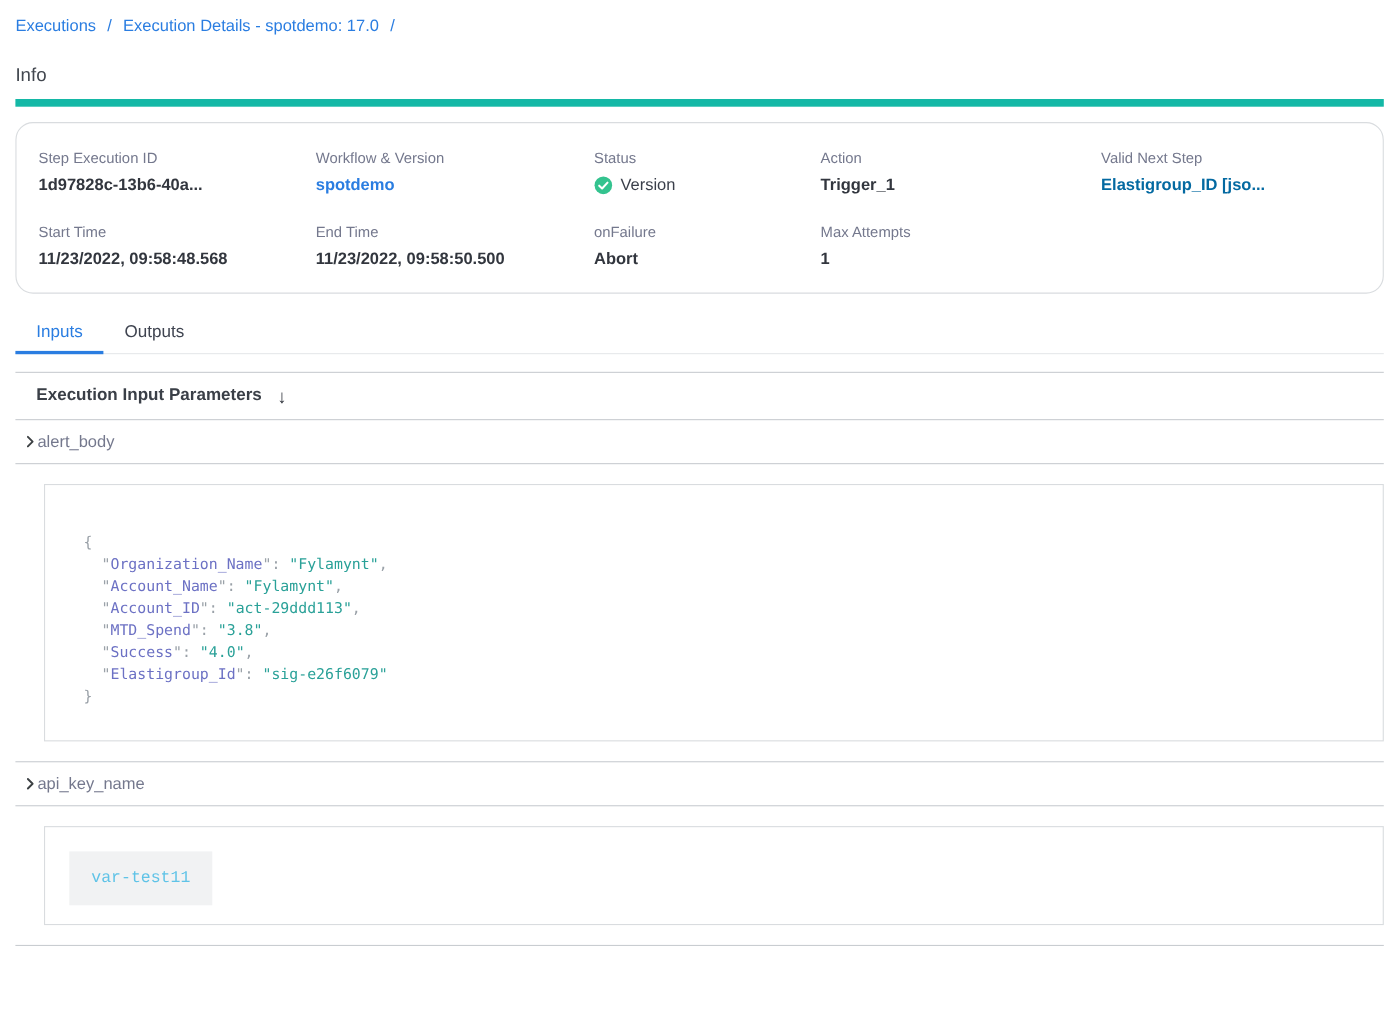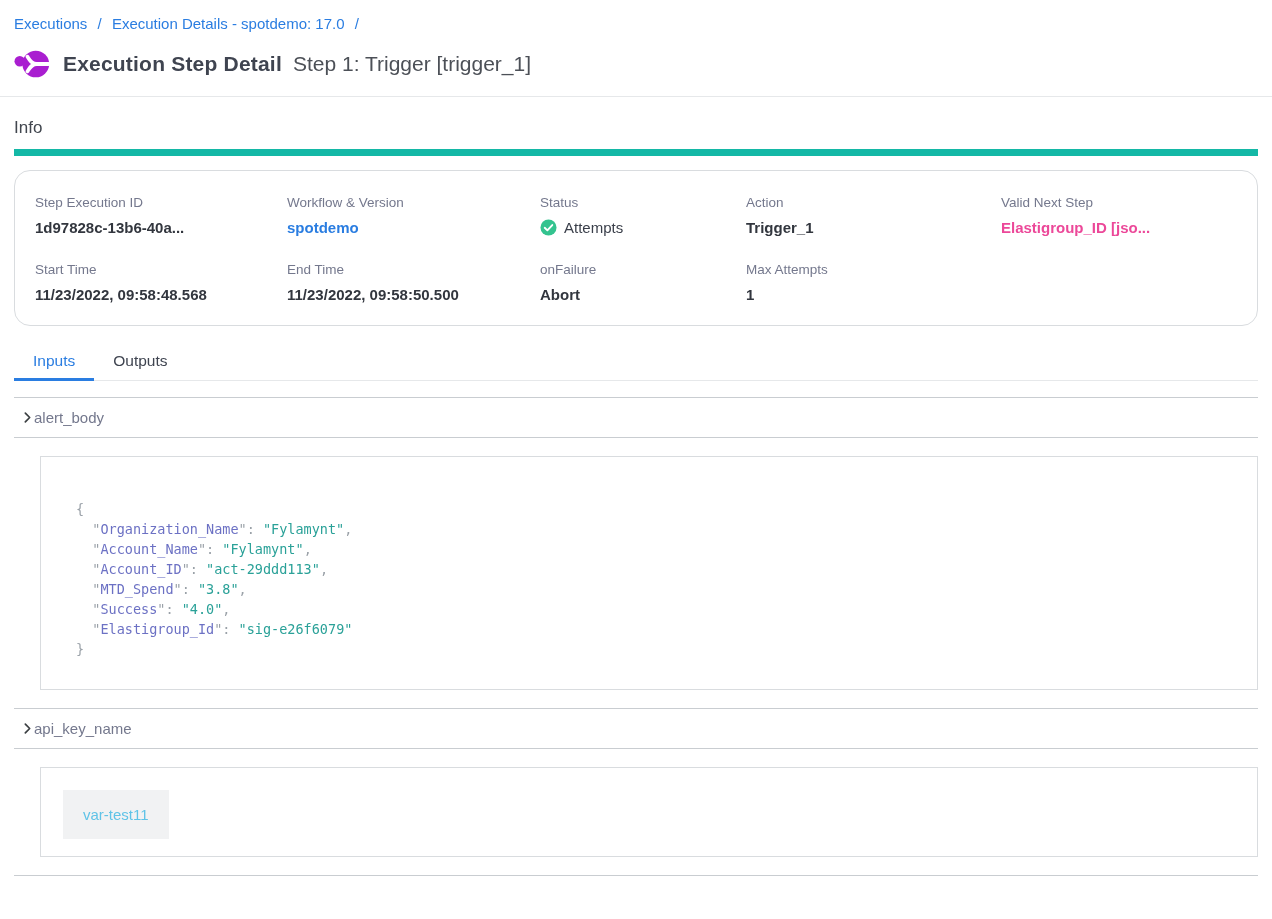--- a/index.html
+++ b/index.html
@@ -35,21 +35,21 @@
     border: 1px solid #d9dcdf;
     border-radius: 16px;
     padding: 24px 20px 22px 20px;
     display: grid;
     grid-template-columns: 252px 253px 206px 255px 1fr;
     row-gap: 26px;
   }
   .field .label { font-size: 13.5px; color: #74788d; margin-bottom: 9px; font-weight: 400; }
   .field .value { font-size: 15px; color: #32363e; font-weight: 700; }
   .field .value.link { color: #2a7de1; font-weight: 700; text-decoration: none; cursor: pointer; display: inline-block; }
-  .field .value.link-light { color: #ec4899; font-weight: 700; text-decoration: none; cursor: pointer; display: inline-block; }
+  .field .value.link-light { color: #0369a1; font-weight: 700; text-decoration: none; cursor: pointer; display: inline-block; }
   .field .value.status { font-weight: 400; color: #3a3f4a; display: flex; align-items: center; gap: 7px; }
   .check-icon { width: 17px; height: 17px; display: inline-flex; }
 
   
   .tabs {
     display: flex;
     margin: 20px 14px 0 14px;
     border-bottom: 1px solid #e6e8ea;
     align-items: flex-end;
   }
@@ -99,20 +99,21 @@
   }
   .code-box .pn { color: #9aa1a8; }
   .code-box .k  { color: #6c71c4; }
   .code-box .v  { color: #2aa198; }
 
   .value-box {
     margin-left: 26px;
     border: 1px solid #d9dcdf;
     background: #ffffff;
     padding: 22px 22px 17px 22px;
+    font-family: Liberation Mono, monospace;
   }
   .chip {
     display: inline-block;
     background: #f1f2f3;
     color: #5fc3e7;
     font-size: 15px;
     padding: 16px 20px;
     min-width: 100px;
     text-align: center;
   }
@@ -122,35 +123,20 @@
 
 <div class="page">
 
   <nav class="breadcrumb">
     <a>Executions</a>
     <span class="sep">/</span>
     <a>Execution Details - spotdemo: 17.0</a>
     <span class="sep">/</span>
   </nav>
 
-  <header class="page-header">
-    <span class="logo">
-      <svg viewBox="0 0 38 34" width="36" height="32">
-        <circle cx="6" cy="14" r="5.6" fill="#a91ed0"></circle>
-        <circle cx="23" cy="17" r="14.2" fill="#a91ed0"></circle>
-        <g stroke="#ffffff" stroke-width="4" fill="none" stroke-linecap="round">
-          <path d="M36.5 17 H24"></path>
-          <path d="M24 17 C18.5 17 16.5 13 14.2 9.2"></path>
-          <path d="M24 17 C18.5 17 16.5 21 14.2 24.8"></path>
-        </g>
-      </svg>
-    </span>
-    <h1 class="page-title">Execution Step Detail</h1>
-    <span class="page-subtitle">Step 1: Trigger [trigger_1]</span>
-  </header>
 
   <section>
     <div class="info-heading-wrap">
       <h2 class="info-heading">Info</h2>
     </div>
 
     <div class="info-card">
       <div class="field">
         <div class="label">Step Execution ID</div>
         <div class="value">1d97828c-13b6-40a...</div>
@@ -161,21 +147,21 @@
       </div>
       <div class="field">
         <div class="label">Status</div>
         <div class="value status">
           <span class="check-icon">
             <svg viewBox="0 0 18 18" width="17" height="17">
               <circle cx="9" cy="9" r="8.5" fill="#34c38f"></circle>
               <path d="M5 9.3 L7.8 12 L13 6.4" stroke="#ffffff" stroke-width="2" fill="none" stroke-linecap="round" stroke-linejoin="round"></path>
             </svg>
           </span>
-          <span>Attempts</span>
+          <span>Version</span>
         </div>
       </div>
       <div class="field">
         <div class="label">Action</div>
         <div class="value">Trigger_1</div>
       </div>
       <div class="field">
         <div class="label">Valid Next Step</div>
         <a class="value link-light">Elastigroup_ID [jso...</a>
       </div>
@@ -198,20 +184,24 @@
     </div>
   </section>
 
   <div class="tabs">
     <div class="tab active">Inputs</div>
     <div class="tab">Outputs</div>
   </div>
 
   <div class="params-wrap">
 
+    <div class="eip-row">
+      <span>Execution Input Parameters</span>
+      <span class="down-arrow">↓</span>
+    </div>
 
     <div class="param-row">
       <span class="chevron">
         <svg viewBox="0 0 24 24" width="13" height="13">
             <path d="M8 4 L16 12 L8 20" stroke="#3c4043" stroke-width="3.2" fill="none" stroke-linecap="round" stroke-linejoin="round"></path>
           </svg>
       </span>
       <span class="param-name">alert_body</span>
     </div>
 

